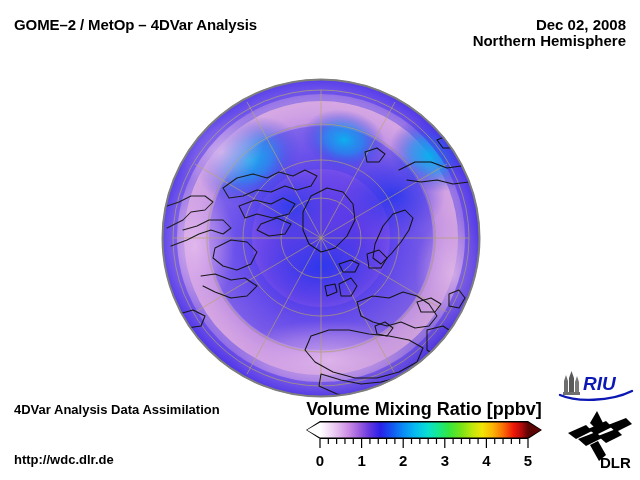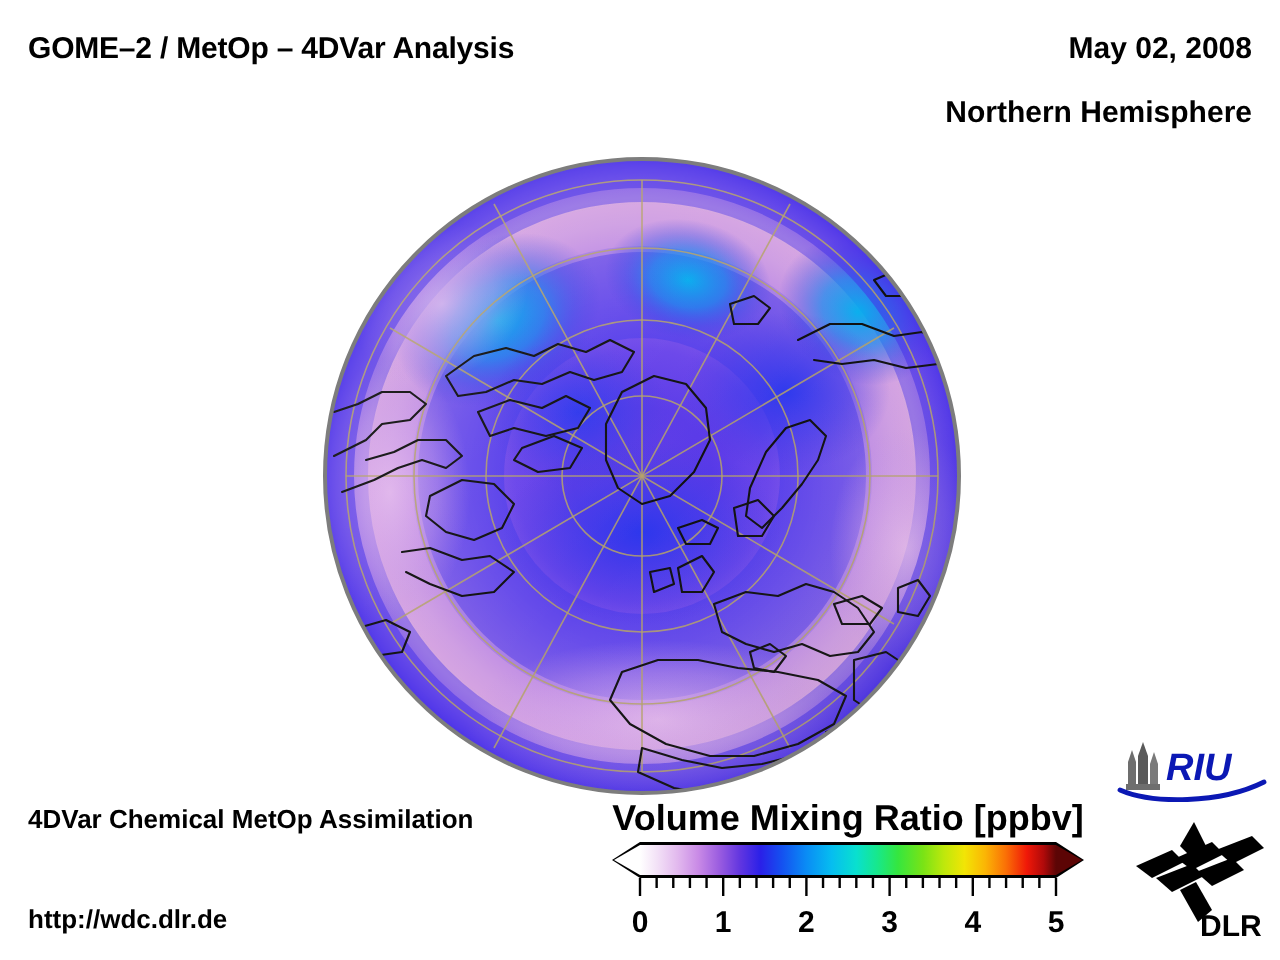--- a/index.html
+++ b/index.html
@@ -37,21 +37,21 @@
     position: absolute;
     right: 14px;
     font-weight: bold;
     font-size: 15px;
     white-space: nowrap;
     text-align: right;
   }
   #title-line1 { top: 16px; }
   #title-line2 { top: 44px; }
   #date-line   { top: 16px; }
-  #region-line { top: 48px; }
+  #region-line { top: 32px; }
   .sub {
     font-size: 11px;
     vertical-align: baseline;
     position: relative;
     top: 3px;
   }
 
   
   #globe-wrap {
     position: absolute;
@@ -121,21 +121,21 @@
   }
 </style>
 </head>
 <body>
 
 <div id="page">
 
   <div class="hdr-left" id="title-line1">GOME–2 / MetOp – 4DVar Analysis</div>
 
 
-  <div class="hdr-right" id="date-line">May 02, 2008</div>
+  <div class="hdr-right" id="date-line">Dec 02, 2008</div>
 
   <div class="hdr-right" id="region-line">Northern Hemisphere</div>
 
   <div id="globe-wrap">
     <svg id="globe-svg" width="320" height="320" viewBox="0 0 320 320">
       <defs>
         <clipPath id="diskClip">
           <circle cx="160" cy="160" r="158"></circle>
         </clipPath>
 
@@ -280,21 +280,21 @@
           <path d="M306 250 L316 246 L320 256 L312 266 L304 260 Z"></path>
         </g>
 
         <circle cx="160" cy="160" r="158" fill="url(#limbShade)"></circle>
       </g>
 
       <circle cx="160" cy="160" r="158.5" fill="none" stroke="#7d7d7d" stroke-width="2"></circle>
     </svg>
   </div>
 
-  <div class="foot-left" id="foot1">4DVar Chemical MetOp Assimilation</div>
+  <div class="foot-left" id="foot1">4DVar Analysis Data Assimilation</div>
   <div class="foot-left" id="foot3">http://wdc.dlr.de</div>
 
   <div id="colorbar-block">
     <div id="cb-title">Volume Mixing Ratio [ppbv]</div>
 
     <svg id="cb-svg" width="240" height="56" viewBox="0 0 240 56">
       <defs>
         <linearGradient id="cbGrad" x1="0%" y1="0%" x2="100%" y2="0%">
             <stop offset="0%" stop-color="#ffffff"></stop>
             <stop offset="4%" stop-color="#f3e2f7"></stop>

